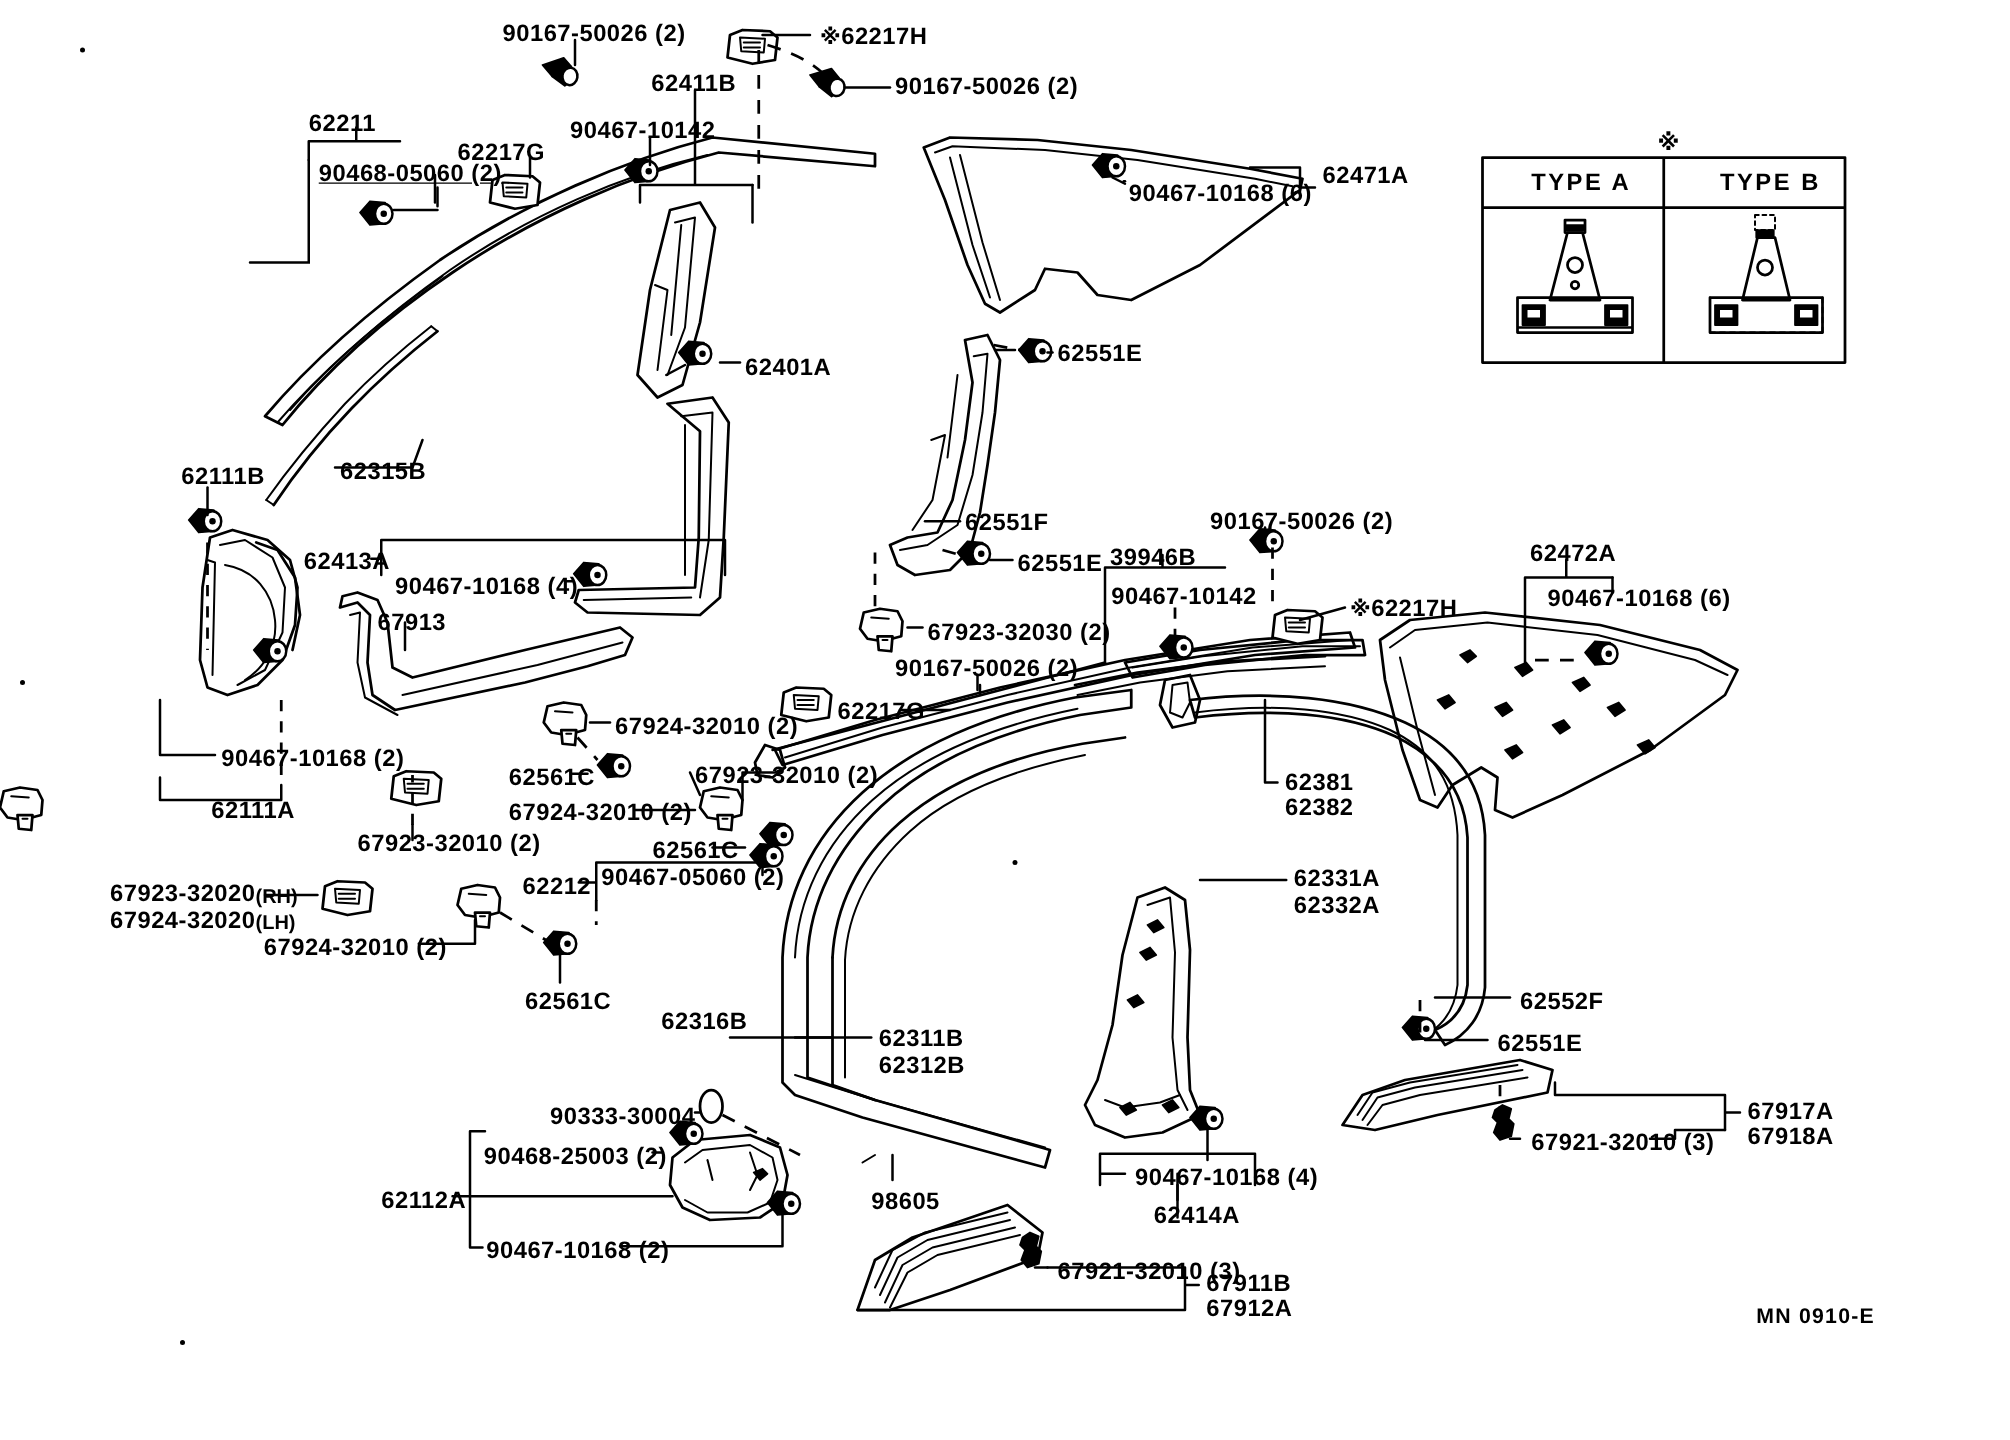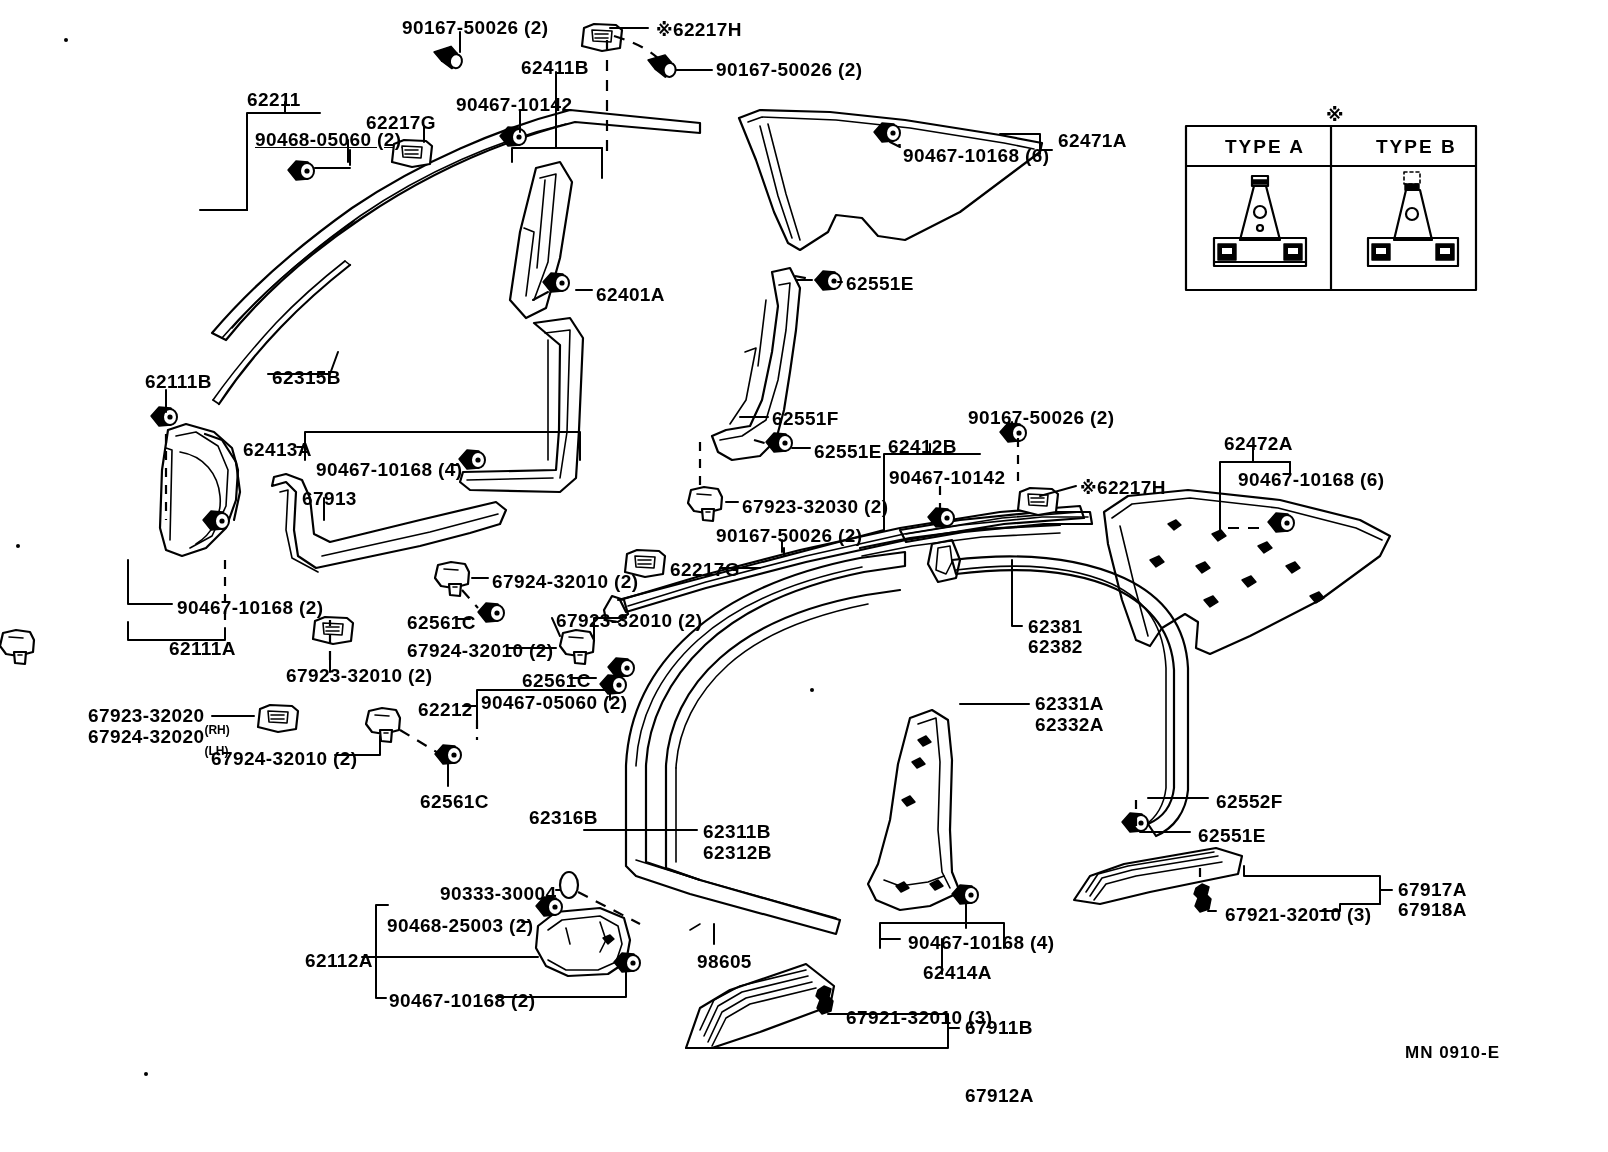--- a/index.html
+++ b/index.html
@@ -26,25 +26,25 @@
     position: absolute;
     font-family: "Liberation Sans", "DejaVu Sans", sans-serif;
     font-weight: bold;
     font-size: 19px;
     letter-spacing: 0.4px;
     color: #000;
     white-space: nowrap;
     line-height: 1.08;
   }
   .lbl .sfx {
-    font-size: 12px;
+    font-size: 16px;
     letter-spacing: 0;
     vertical-align: baseline;
     position: relative;
-    top: 12px;
+    top: 1px;
   }
   .lbl .star {
     font-size: 17px;
   }
   .typecell {
     position: absolute;
     font-family: "Liberation Sans", "DejaVu Sans", sans-serif;
     font-weight: bold;
     font-size: 19px;
     letter-spacing: 2px;
@@ -503,21 +503,21 @@
       <div class="lbl" style="left: 1058px; top: 131px;">62471A</div>
       <div class="lbl" style="left: 903px; top: 146px;">90467-10168 (6)</div>
       <div class="lbl" style="left: 596px; top: 285px;">62401A</div>
       <div class="lbl" style="left: 846px; top: 274px;">62551E</div>
       <div class="lbl" style="left: 272px; top: 368px;">62315B</div>
       <div class="lbl" style="left: 145px; top: 372px;">62111B</div>
       <div class="lbl" style="left: 243px; top: 440px;">62413A</div>
       <div class="lbl" style="left: 316px; top: 460px;">90467-10168 (4)</div>
       <div class="lbl" style="left: 772px; top: 409px;">62551F</div>
       <div class="lbl" style="left: 814px; top: 442px;">62551E</div>
-      <div class="lbl" style="left: 888px; top: 437px;">62412B</div>
+      <div class="lbl" style="left: 888px; top: 437px;">39946B</div>
       <div class="lbl" style="left: 968px; top: 408px;">90167-50026 (2)</div>
       <div class="lbl" style="left: 889px; top: 468px;">90467-10142</div>
       <div class="lbl" style="left: 1080px; top: 478px;"><span class="star">※</span>62217H</div>
       <div class="lbl" style="left: 1224px; top: 434px;">62472A</div>
       <div class="lbl" style="left: 1238px; top: 470px;">90467-10168 (6)</div>
       <div class="lbl" style="left: 302px; top: 489px;">67913</div>
       <div class="lbl" style="left: 742px; top: 497px;">67923-32030 (2)</div>
       <div class="lbl" style="left: 716px; top: 526px;">90167-50026 (2)</div>
       <div class="lbl" style="left: 492px; top: 572px;">67924-32010 (2)</div>
       <div class="lbl" style="left: 670px; top: 560px;">62217G</div>
@@ -548,16 +548,16 @@
       <div class="lbl" style="left: 1225px; top: 905px;">67921-32010 (3)</div>
       <div class="lbl" style="left: 440px; top: 884px;">90333-30004</div>
       <div class="lbl" style="left: 387px; top: 916px;">90468-25003 (2)</div>
       <div class="lbl" style="left: 305px; top: 951px;">62112A</div>
       <div class="lbl" style="left: 389px; top: 991px;">90467-10168 (2)</div>
       <div class="lbl" style="left: 697px; top: 952px;">98605</div>
       <div class="lbl" style="left: 908px; top: 933px;">90467-10168 (4)</div>
       <div class="lbl" style="left: 896px; top: 963px; margin-left: 27px;">62414A</div>
       <div class="lbl" style="left: 846px; top: 1008px;">67921-32010 (3)</div>
       <div class="lbl" style="left: 965px; top: 1018px;">67911B</div>
-      <div class="lbl" style="left: 965px; top: 1038px; margin-top: 48px;">67912A</div>
+      <div class="lbl" style="left: 965px; top: 1038px;">67912A</div>
     </div>
 
 </div>
 
 </body></html>

